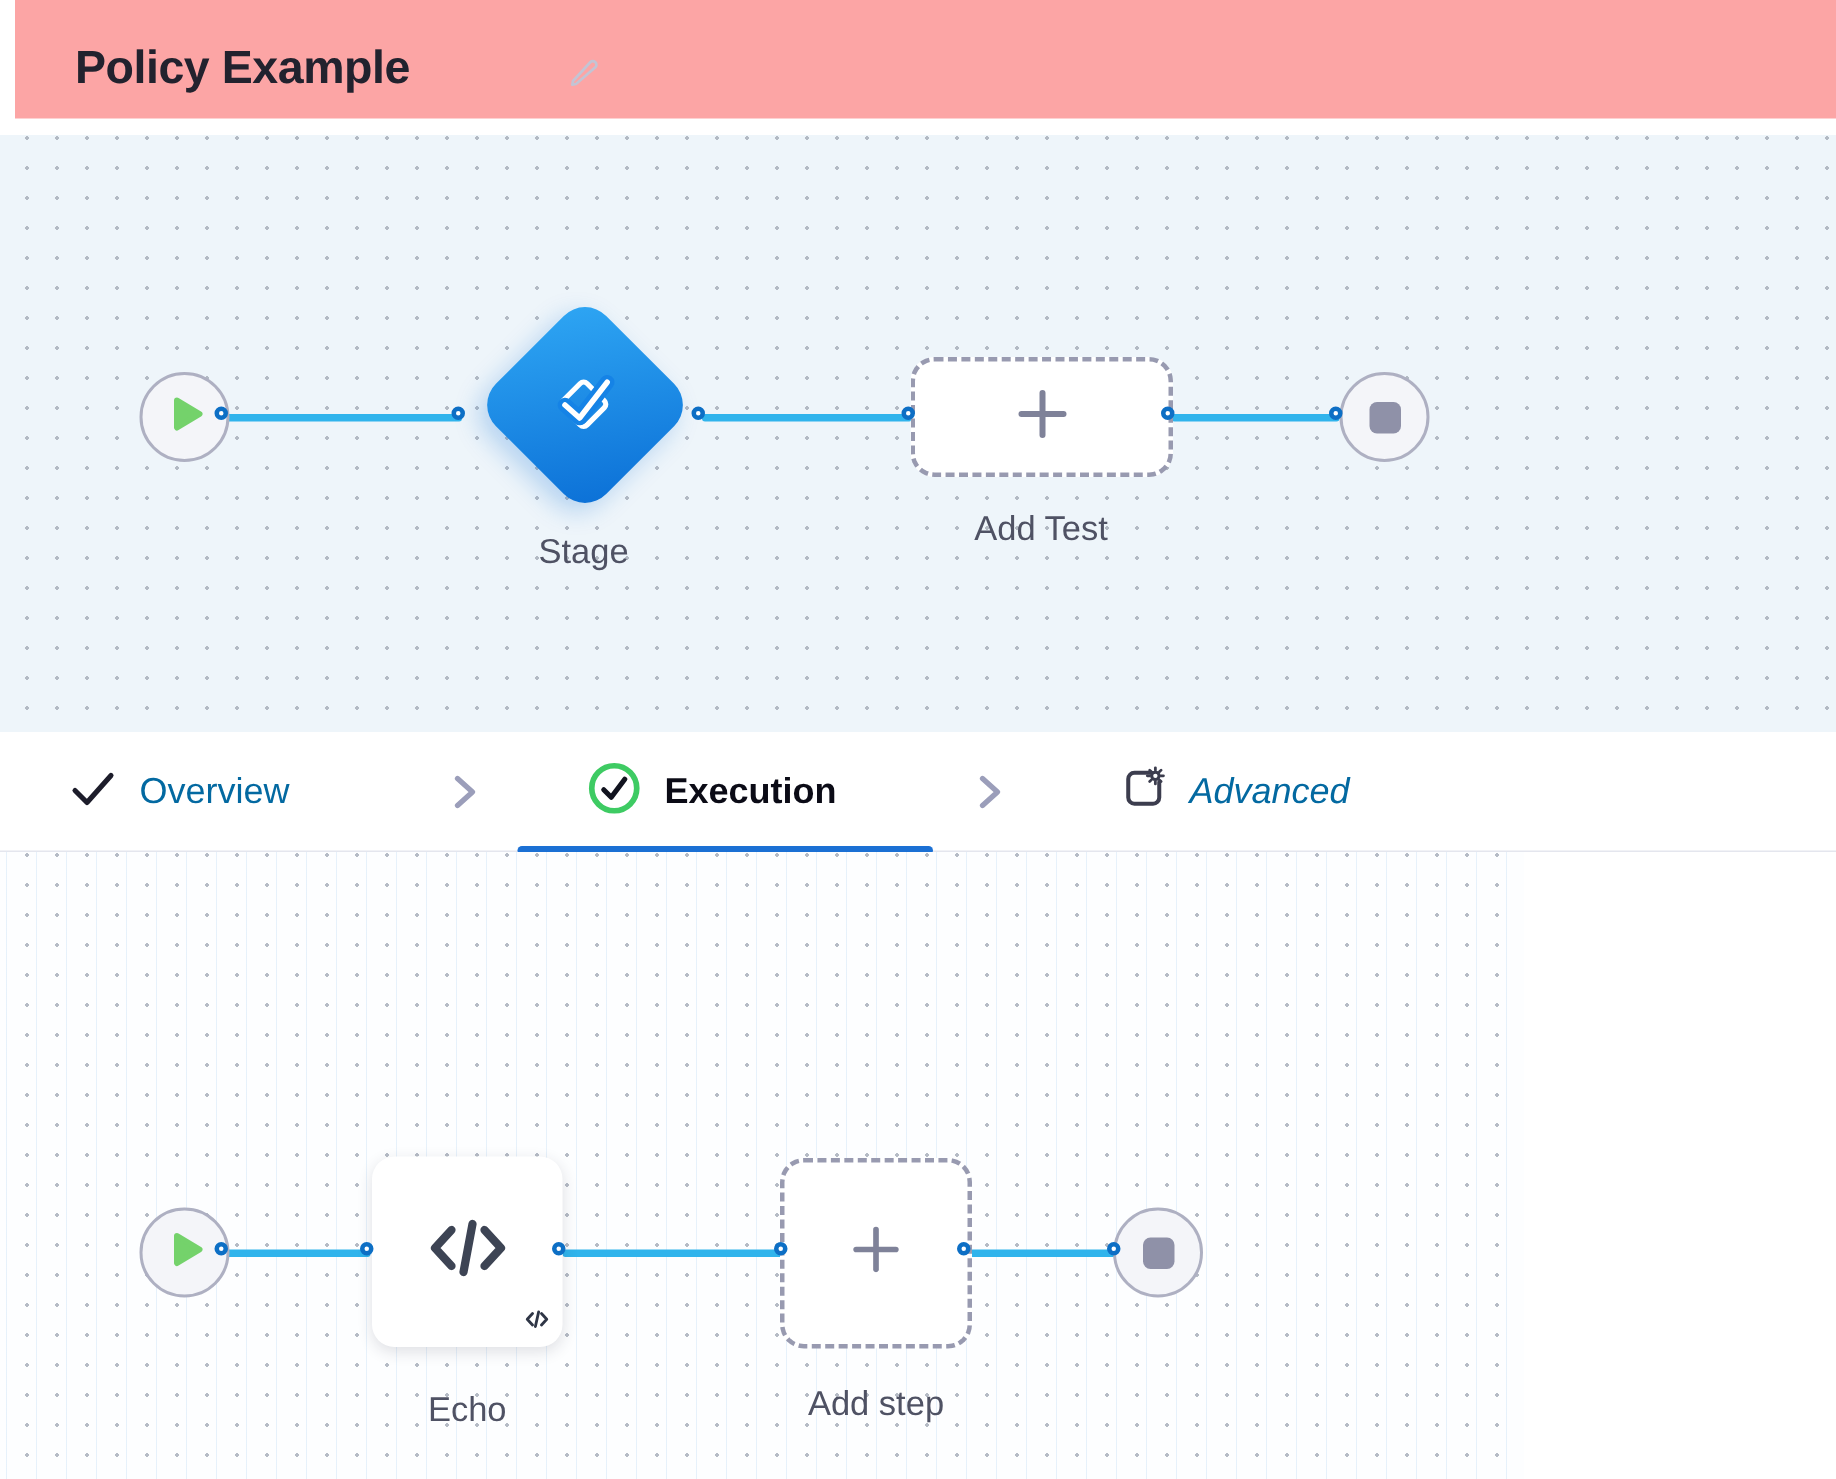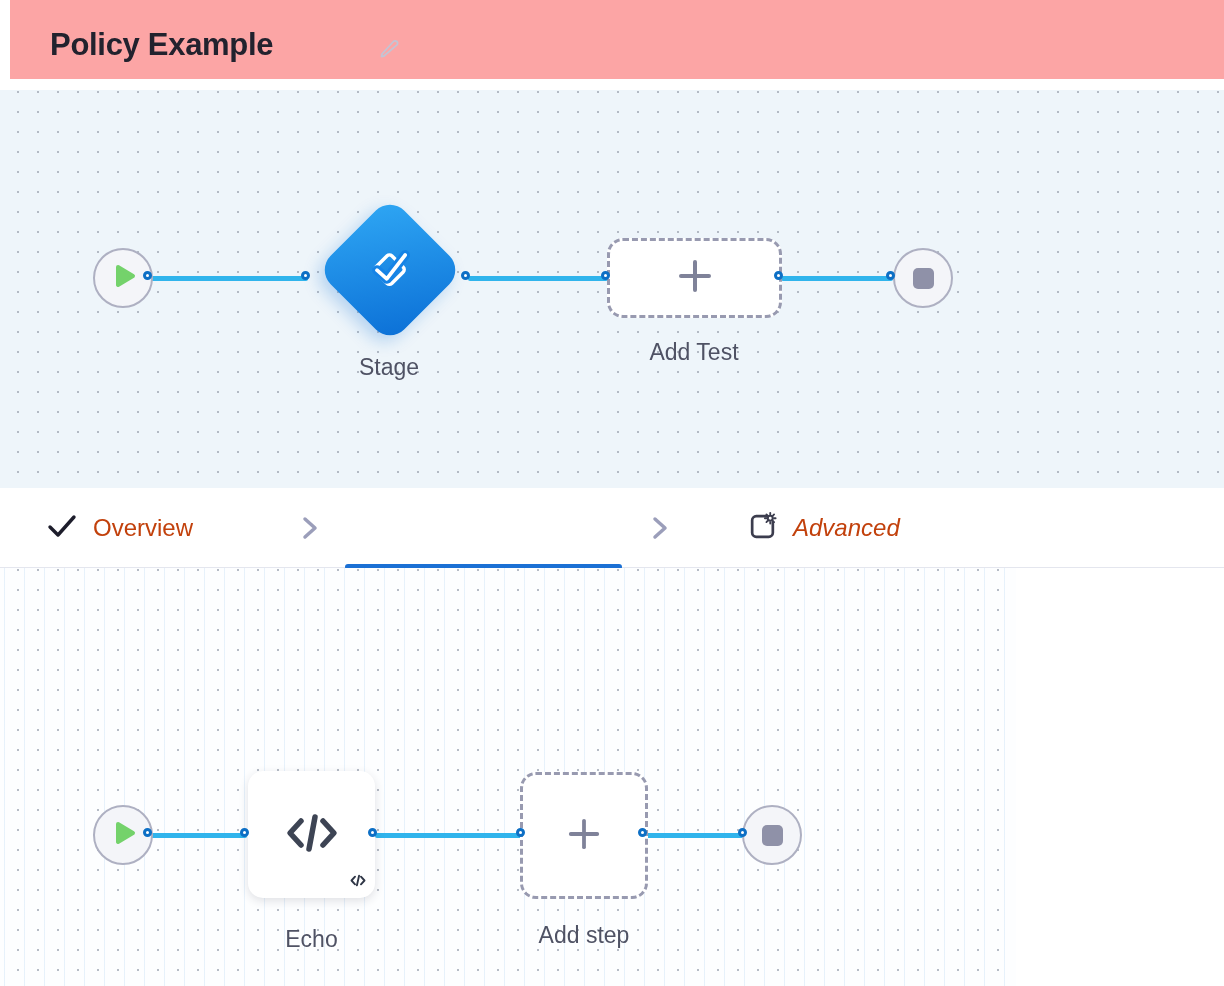--- a/index.html
+++ b/index.html
@@ -48,21 +48,21 @@
     border-radius:15px; box-shadow:0 3px 10px rgba(40,41,61,0.14);
     display:flex; align-items:center; justify-content:center; cursor:pointer; }
   .step-badge { position:absolute; right:9px; bottom:7px; }
 
   .node-label { position:absolute; font-size:23px; color:#4f5264; text-align:center; }
 
   
   .tabbar { position:absolute; top:488px; left:0; width:1224px; height:80px; background:#fff;
     border-bottom:1px solid #e4e6ee; }
   .tab { position:absolute; top:0; height:80px; display:flex; align-items:center; gap:15px; cursor:pointer; }
-  .tab-label { font-size:24px; color:#c2410c; }
+  .tab-label { font-size:24px; color:#0369a1; }
   .tab-label.active { font-weight:700; color:#0b0b16; }
   .tab-chevron { position:absolute; top:27px; }
   .tab-underline { position:absolute; left:345px; top:76px; width:277px; height:6px; background:#1b70d4; border-radius:3px; }
 </style>
 </head>
 <body>
 
 <div class="app">
 
   <div class="header">
@@ -133,20 +133,29 @@
       </span>
       <span class="tab-label">Overview</span>
     </div>
 
     <span class="tab-chevron" style="left:296px;">
       <svg width="26" height="26" viewBox="0 0 26 26">
         <polyline points="9,4 19,13 9,22" stroke="#9b9eba" stroke-width="3.5" fill="none" stroke-linecap="round" stroke-linejoin="round"></polyline>
       </svg>
     </span>
 
+    <div class="tab" style="left:391px;">
+      <span>
+        <svg width="37" height="37" viewBox="0 0 37 37">
+          <circle cx="18.5" cy="18.5" r="15" fill="#ffffff" stroke="#3ecb63" stroke-width="3.8"></circle>
+          <polyline points="11.5,19.5 16.5,24.5 25.5,12.5" stroke="#11131f" stroke-width="3.4" fill="none" stroke-linecap="round" stroke-linejoin="round"></polyline>
+        </svg>
+      </span>
+      <span class="tab-label active">Execution</span>
+    </div>
 
     <span class="tab-chevron" style="left:646px;">
       <svg width="26" height="26" viewBox="0 0 26 26">
         <polyline points="9,4 19,13 9,22" stroke="#9b9eba" stroke-width="3.5" fill="none" stroke-linecap="round" stroke-linejoin="round"></polyline>
       </svg>
     </span>
 
     <div class="tab" style="left:747px;font-style:italic;">
       <span>
         <svg width="31" height="31" viewBox="0 0 30 30" fill="none">

